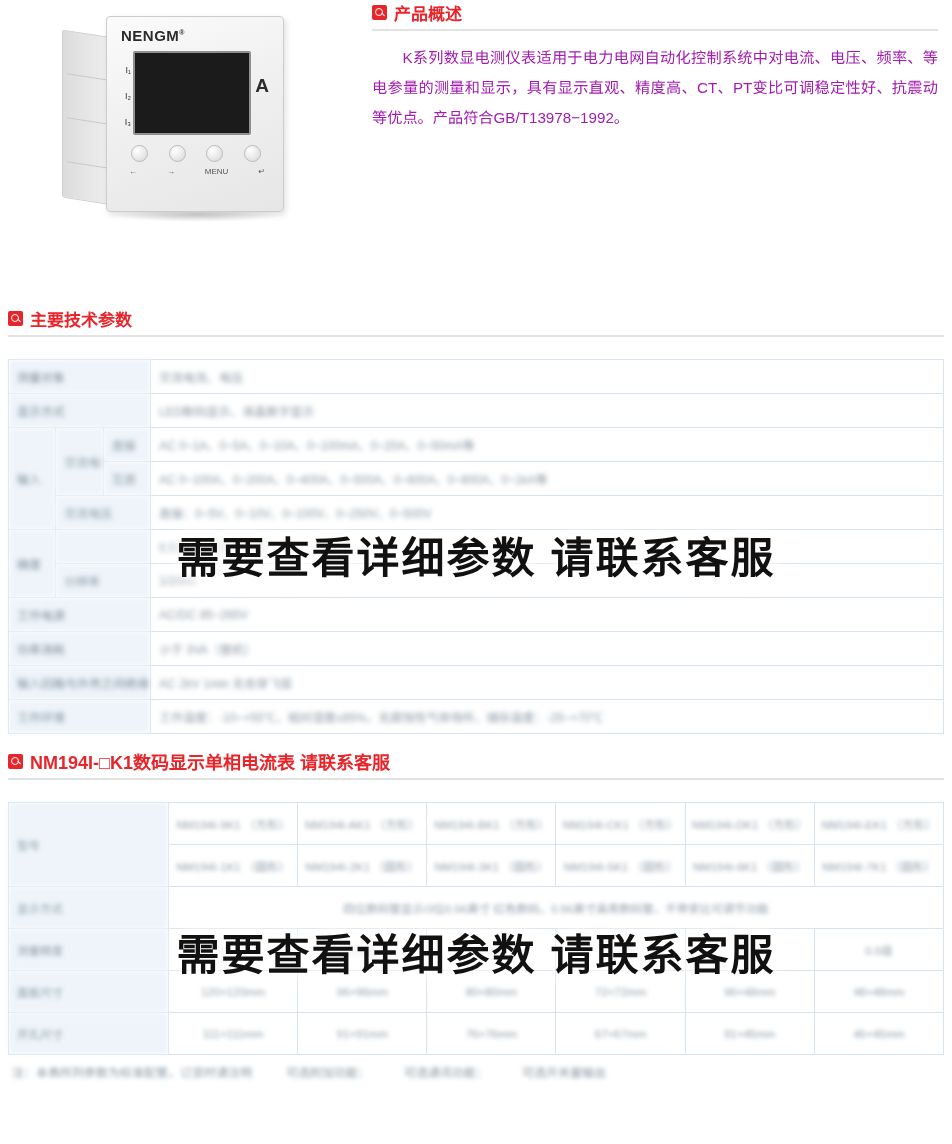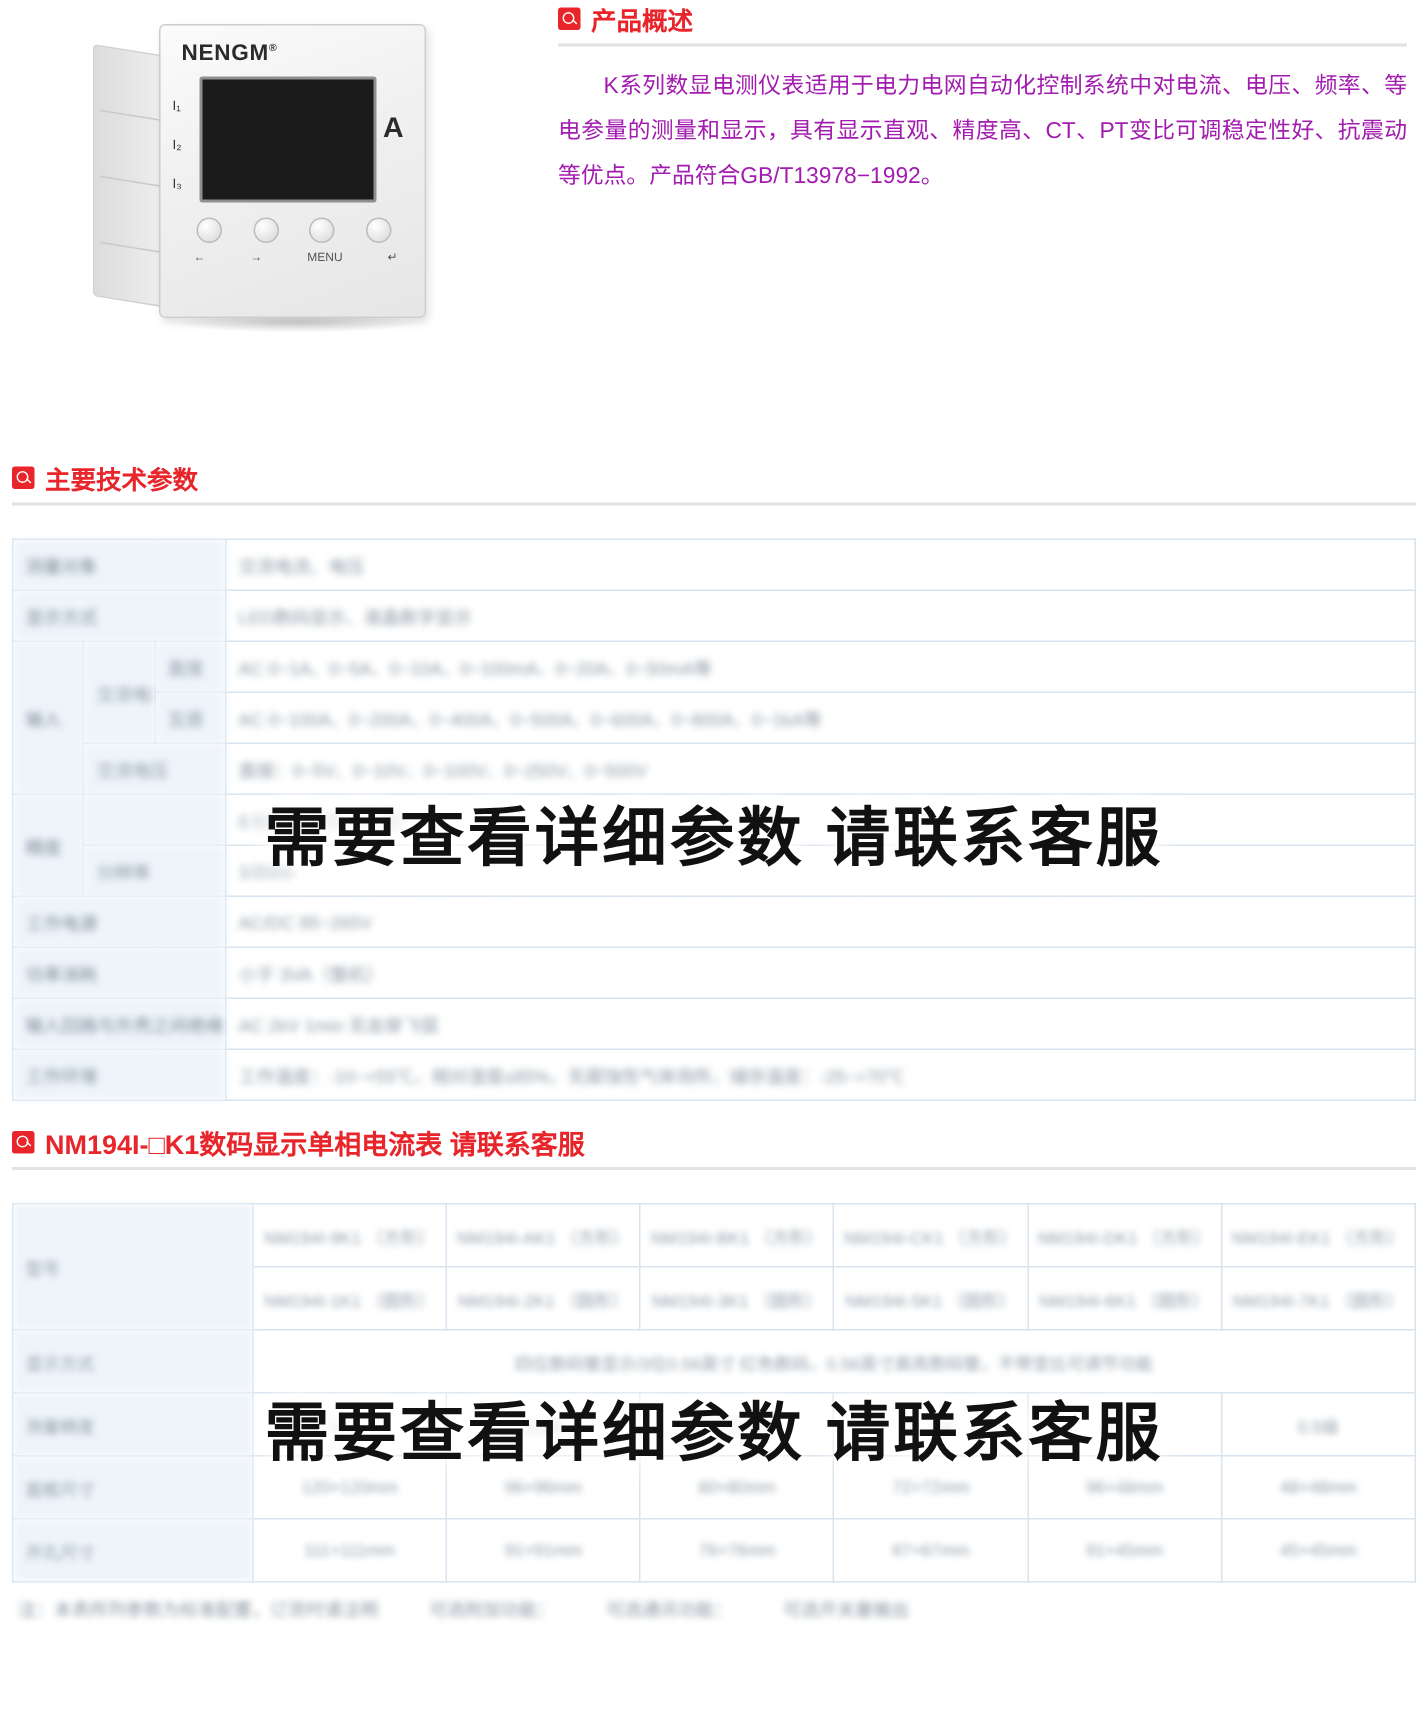--- a/index.html
+++ b/index.html
@@ -77,21 +77,21 @@
     background: #1b1b1b;
     border: 2px solid #8f8f8f;
     border-radius: 2px;
   }
   .phase-labels {
     position: absolute;
     left: 8px; top: 40px;
     width: 16px;
     font-size: 9px; color: #333;
   }
-  .phase-labels div { height: 26px; line-height: 26px; }
+  .phase-labels div { height: 26px; line-height: 26px; text-align: right; }
   .unit-label {
     position: absolute;
     right: 14px; top: 58px;
     font-size: 19px; font-weight: bold; color: #2b2b2b;
   }
   .btn-row {
     position: absolute;
     left: 24px; top: 128px;
     width: 130px;
     display: flex; justify-content: space-between;

